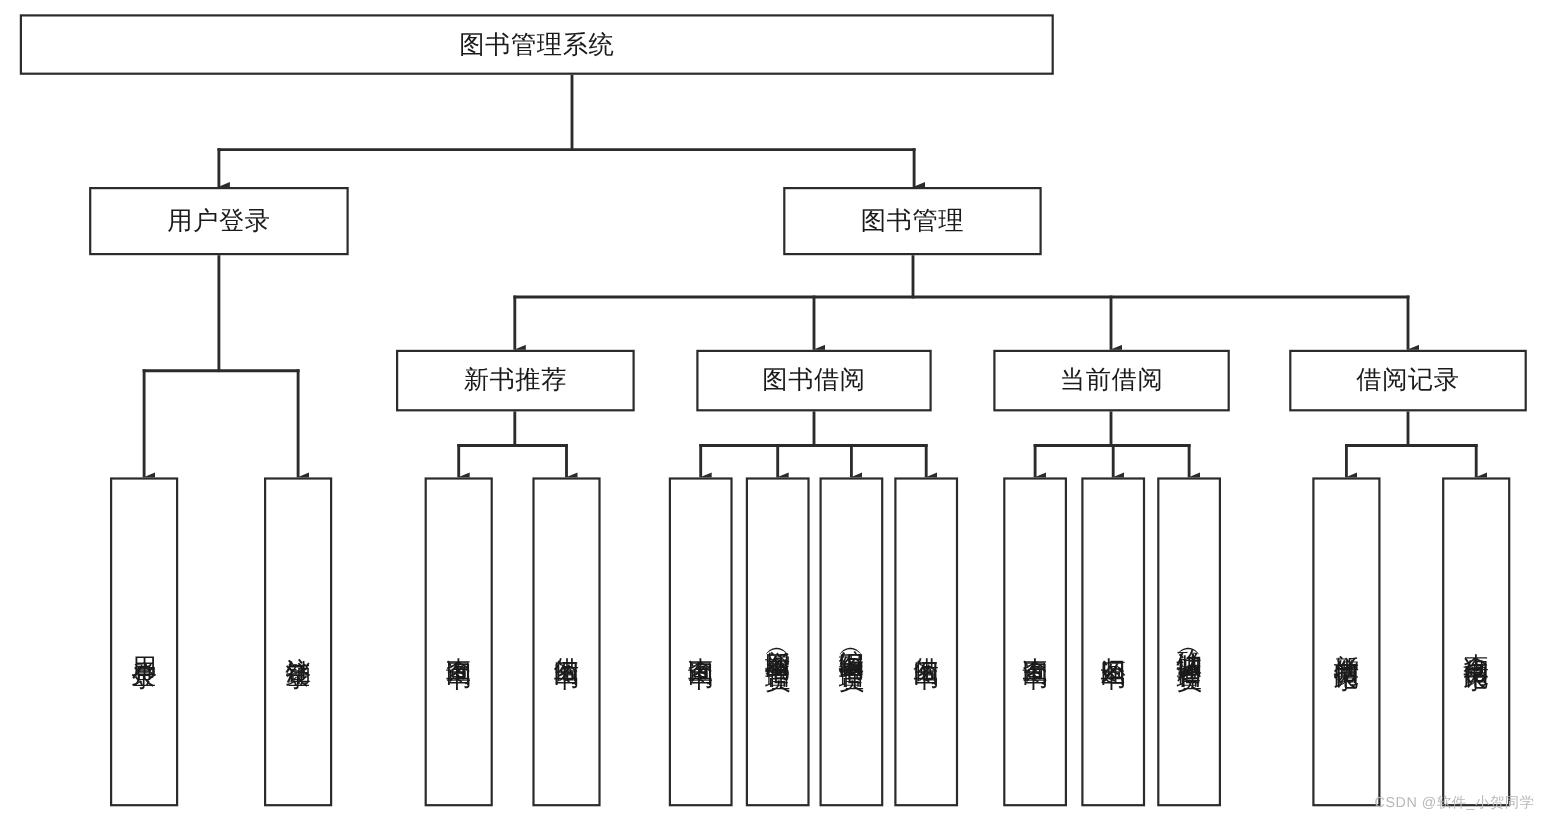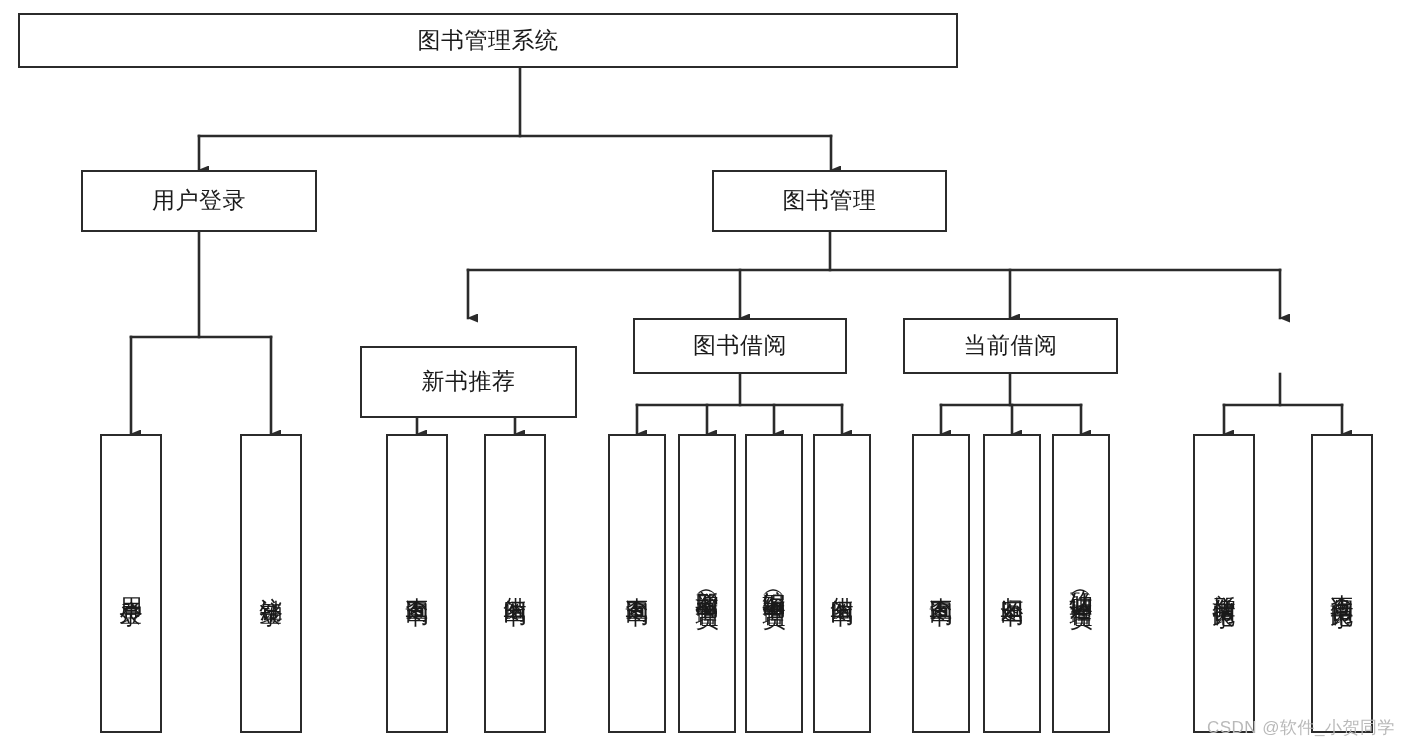--- a/index.html
+++ b/index.html
@@ -55,21 +55,21 @@
     text-orientation: upright;
     font-size: 23px;
     letter-spacing: 2.5px;
     line-height: 1;
     white-space: nowrap;
   }
   #watermark {
     position: absolute;
     right: 10px;
     bottom: 8px;
-    font-size: 17px;
+    font-size: 13px;
     color: #b9b9b9;
     letter-spacing: 0.5px;
     white-space: nowrap;
     user-select: none;
   }
 </style>
 </head>
 <body>
 
 <div id="diagram-root">
@@ -128,28 +128,31 @@
     <span class="node-label">图书管理系统</span>
   </div>
 
   <div class="node horizontal" style="left: 81px; top: 170px; width: 236px; height: 62px;">
     <span class="node-label">用户登录</span>
   </div>
   <div class="node horizontal" style="left: 712px; top: 170px; width: 235px; height: 62px; justify-content: center;">
     <span class="node-label">图书管理</span>
   </div>
 
-  <div class="node horizontal" style="left: 360px; top: 318px; width: 217px; height: 72px; margin-top: 28px;">
+  <div class="node horizontal" style="left: 360px; top: 318px; width: 217px; height: 56px;">
     <span class="node-label">新书推荐</span>
   </div>
   <div class="node horizontal" style="left: 633px; top: 318px; width: 214px; height: 56px;">
     <span class="node-label">图书借阅</span>
   </div>
   <div class="node horizontal" style="left: 903px; top: 318px; width: 215px; height: 56px;">
     <span class="node-label">当前借阅</span>
+  </div>
+  <div class="node horizontal" style="left: 1172px; top: 318px; width: 216px; height: 56px;">
+    <span class="node-label">借阅记录</span>
   </div>
 
   <div class="node vertical" style="left: 100px; top: 434px; width: 62px; height: 299px;">
     <span class="node-label">用户登录</span>
   </div>
   <div class="node vertical" style="left: 240px; top: 434px; width: 62px; height: 299px;">
     <span class="node-label">注销登录</span>
   </div>
 
   <div class="node vertical" style="left: 386px; top: 434px; width: 62px; height: 299px;">

